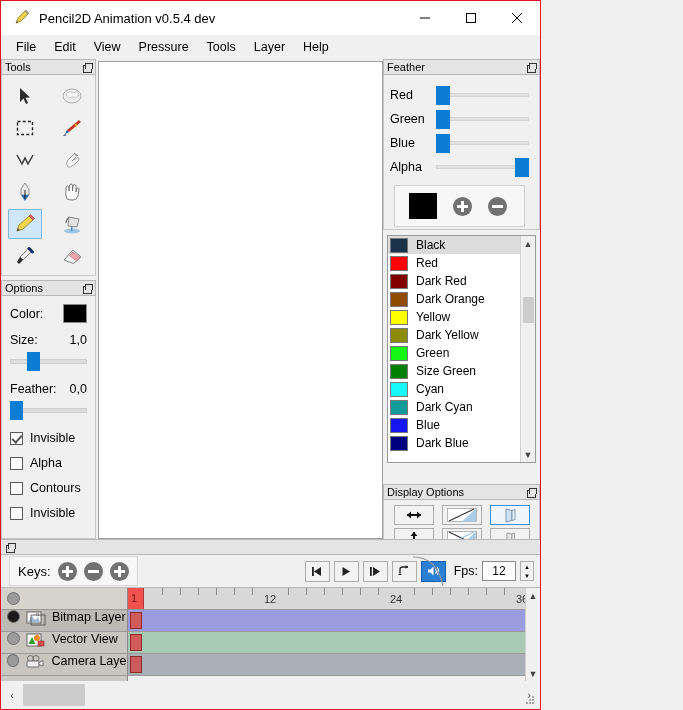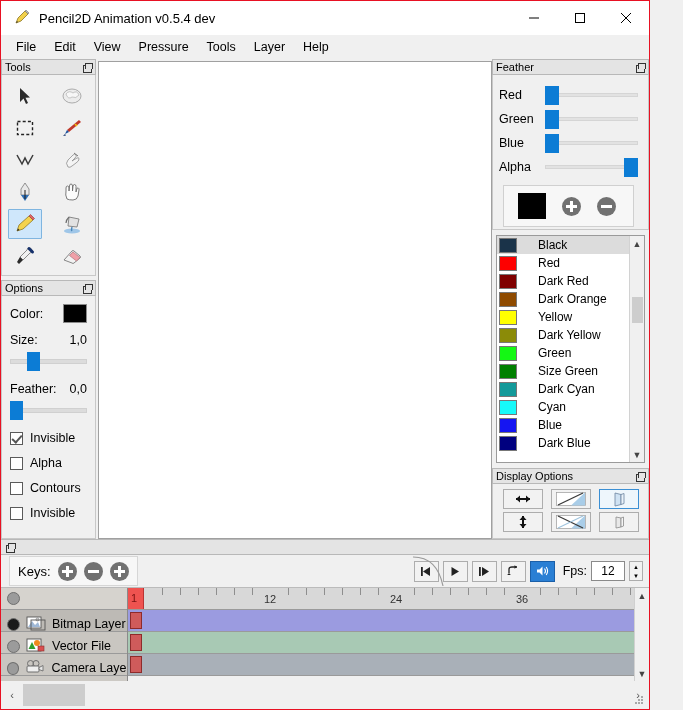--- a/index.html
+++ b/index.html
@@ -5,21 +5,21 @@
   * { box-sizing: border-box; }
   html, body { margin:0; padding:0; }
   body {
     width:683px; height:710px;
     font-family:"Liberation Sans", sans-serif;
     font-size:12px; color:#000;
     background:#f0f0f0;
     overflow:hidden;
   }
   .window {
-    width:650px; height:710px;
+    width:541px; height:710px;
     border:1px solid #e81123;
     background:#f0f0f0;
     display:flex; flex-direction:column;
     position:relative;
   }
   
   .titlebar {
     height:34px; flex:0 0 34px;
     background:#ffffff;
     display:flex; align-items:center;
@@ -160,21 +160,21 @@
   
   .pal-wrap {
     flex:0 0 auto; margin:5px 4px 0 4px;
     border:1px solid #9a9a9a; background:#fff;
     display:flex; height:228px; overflow:hidden;
   }
   .pal-list { flex:1 1 auto; overflow:hidden; }
   .pal-item { display:flex; align-items:center; height:18px; padding-left:2px; }
   .pal-item.sel { background:#dcdcdc; }
   .pal-sw { width:18px; height:15px; flex:0 0 18px; border:1px solid #777; }
-  .pal-name { margin-left:21px; font-size:12px; }
+  .pal-name { margin-left:8px; font-size:12px; }
   .vscroll {
     width:15px; flex:0 0 15px; background:#f0f0f0; border-left:1px solid #d2d2d2;
     display:flex; flex-direction:column; align-items:center;
   }
   .vs-arrow { height:15px; width:15px; display:flex; align-items:center; justify-content:center; font-size:9px; color:#444; }
   .vs-thumb { width:11px; height:26px; background:#cdcdcd; margin-top:46px; }
 
   
   .disp-body { flex:0 0 auto; padding:5px 0 6px 0; display:flex; justify-content:center; }
   .disp-grid { display:grid; grid-template-columns:repeat(3,40px); gap:3px 8px; }
@@ -209,21 +209,21 @@
   .spin { width:14px; height:20px; border:1px solid #adadad; background:#f2f2f2;
     display:flex; flex-direction:column; }
   .spin div { flex:1; display:flex; align-items:center; justify-content:center; font-size:6px; }
   .curve { position:absolute; left:412px; top:0; width:44px; height:32px; }
 
   .tl-main { flex:1 1 auto; display:flex; min-height:0; border-top:1px solid #bbb; }
   .layer-col { width:127px; flex:0 0 127px; background:#ccc9c4; border-right:1px solid #8a8a8a; }
   .layer-head { height:22px; background:#d6d3ce; border-bottom:1px solid #9a9a9a; display:flex; align-items:center; padding-left:6px; }
   .eye { width:13px; height:13px; border-radius:50%; background:#9b9b9b; border:1px solid #6f6f6f; }
   .eye.on { background:#1a1a1a; }
-  .layer-row { height:22px; display:flex; align-items:flex-end; padding-left:6px; border-bottom:1px solid #9a9a9a; background:#c9c6c1; }
+  .layer-row { height:22px; display:flex; align-items:flex-start; padding-left:6px; border-bottom:1px solid #9a9a9a; background:#c9c6c1; }
   .layer-row.sel { background:#bdbab5; }
   .layer-ico { width:20px; height:16px; margin-left:6px; flex:0 0 20px; }
   .layer-name { margin-left:6px; font-size:12.5px; white-space:nowrap; overflow:hidden; }
 
   .track-col { flex:1 1 auto; min-width:0; position:relative; overflow:hidden; }
   .ruler { height:22px; background:#d8d8d8; border-bottom:1px solid #9a9a9a; position:relative; overflow:hidden; }
   .ruler .ticks { position:absolute; left:0; top:0; right:0; height:10px; }
   .ruler .tick { position:absolute; top:0; width:1px; height:7px; background:#8e8e8e; }
   .ruler .num { position:absolute; top:5px; font-size:11px; color:#333; transform:translateX(-50%); }
   .playhead-box { position:absolute; left:0; top:0; width:16px; height:100%; background:#ef5350; border-right:1px solid #b33; }
@@ -491,44 +491,44 @@
           </div>
           <div class="pal-item">
             <span class="pal-sw" style="background:#14f814"></span>
             <span class="pal-name">Green</span>
           </div>
           <div class="pal-item">
             <span class="pal-sw" style="background:#008000"></span>
             <span class="pal-name">Size Green</span>
           </div>
           <div class="pal-item">
+            <span class="pal-sw" style="background:#17f9f9"></span>
+            <span class="pal-name">Cyan</span>
+          </div>
+          <div class="pal-item">
             <span class="pal-sw" style="background:#139a9a"></span>
             <span class="pal-name">Dark Cyan</span>
-          </div>
-          <div class="pal-item">
-            <span class="pal-sw" style="background:#17f9f9"></span>
-            <span class="pal-name">Cyan</span>
           </div>
           <div class="pal-item">
             <span class="pal-sw" style="background:#1515f2"></span>
             <span class="pal-name">Blue</span>
           </div>
           <div class="pal-item">
             <span class="pal-sw" style="background:#00007f"></span>
             <span class="pal-name">Dark Blue</span>
           </div>
         </div>
         <div class="vscroll">
           <div class="vs-arrow">▲</div>
           <div class="vs-thumb"></div>
           <div class="vs-arrow" style="margin-top:auto">▼</div>
         </div>
       </div>
 
-      <div class="dock-title" style="margin-top:5px">
+      <div class="dock-title" style="margin-top:21px">
         <span class="t">Display Options</span>
         <span class="float-ico"></span>
       </div>
       <div class="dock-body disp-body">
         <div class="disp-grid">
           <div class="disp-btn">
             <svg width="22" height="12" viewBox="0 0 22 12">
                 <line x1="4" y1="6" x2="18" y2="6" stroke="#111" stroke-width="2"></line>
                 <path d="M4 6 L8 2.5 L8 9.5 Z" fill="#111"></path>
                 <path d="M18 6 L14 2.5 L14 9.5 Z" fill="#111"></path>
@@ -652,21 +652,21 @@
         <div class="layer-row">
           <span class="eye"></span>
           <span class="layer-ico">
             <svg width="20" height="16" viewBox="0 0 20 16">
                 <rect x="1" y="2" width="14" height="12" fill="#fff" stroke="#555" stroke-width="0.9"></rect>
                 <path d="M2.5 12 L6 5 L9.5 12 Z" fill="#2f9e2f"></path>
                 <circle cx="11" cy="6" r="3" fill="#f08a1e"></circle>
                 <rect x="12" y="9" width="6" height="5" fill="#d94f4f" stroke="#8a2f2f" stroke-width="0.6"></rect>
               </svg>
           </span>
-          <span class="layer-name">Vector File</span>
+          <span class="layer-name">Vector View</span>
         </div>
         <div class="layer-row">
           <span class="eye"></span>
           <span class="layer-ico">
             <svg width="20" height="16" viewBox="0 0 20 16">
                 <circle cx="5.5" cy="4.5" r="3" fill="none" stroke="#6f6f6f" stroke-width="1"></circle>
                 <circle cx="11" cy="4.5" r="3" fill="none" stroke="#6f6f6f" stroke-width="1"></circle>
                 <rect x="2" y="7" width="12" height="6" rx="1" fill="#efefef" stroke="#6f6f6f" stroke-width="1"></rect>
                 <path d="M14 8.5 L18 6.5 L18 12 L14 10.5 Z" fill="#e6e6e6" stroke="#6f6f6f" stroke-width="0.9"></path>
               </svg>

